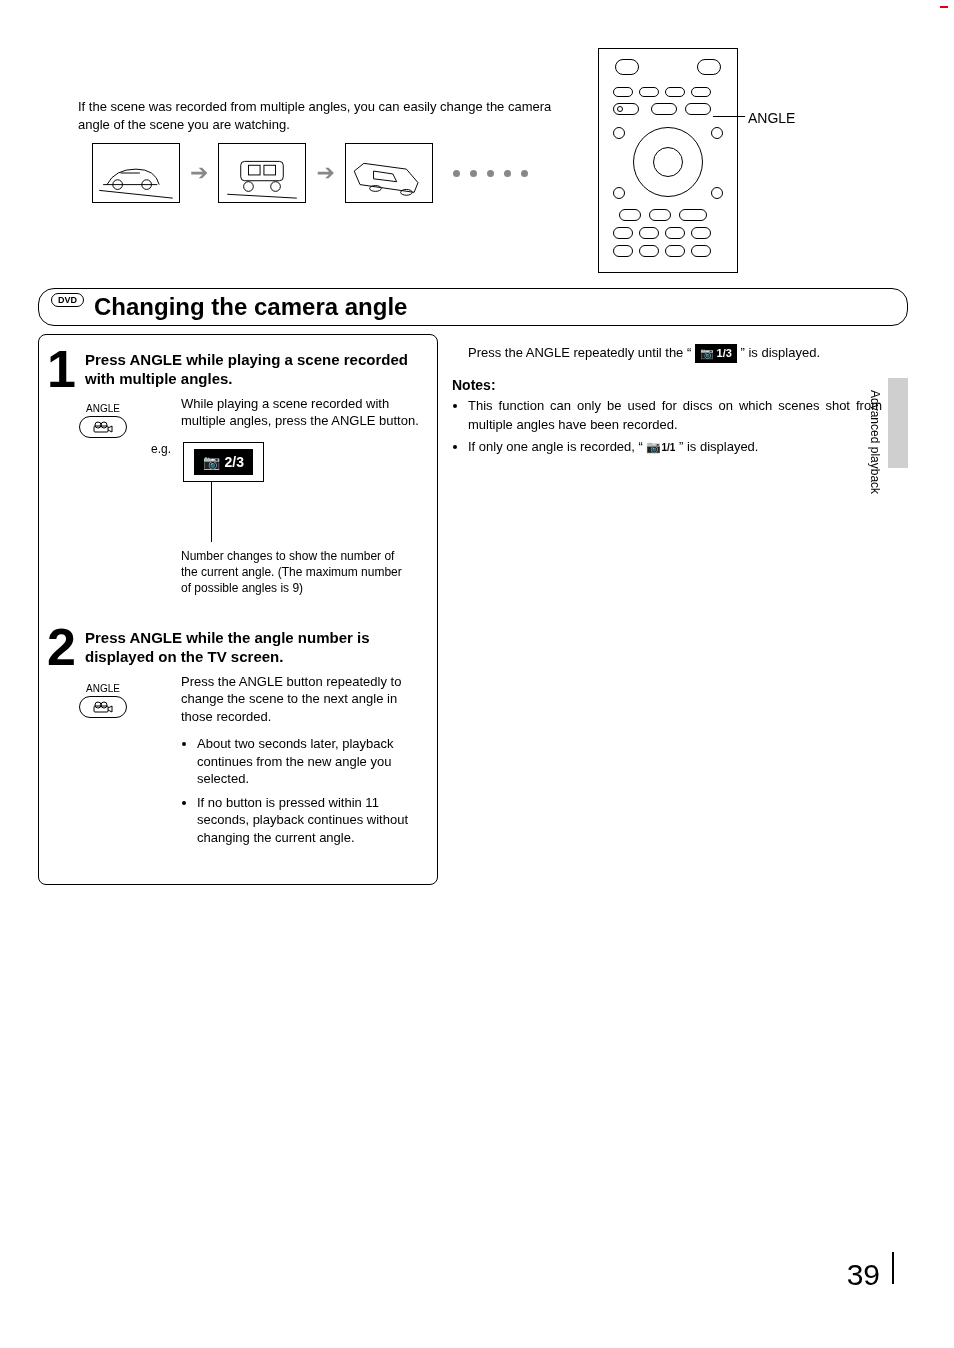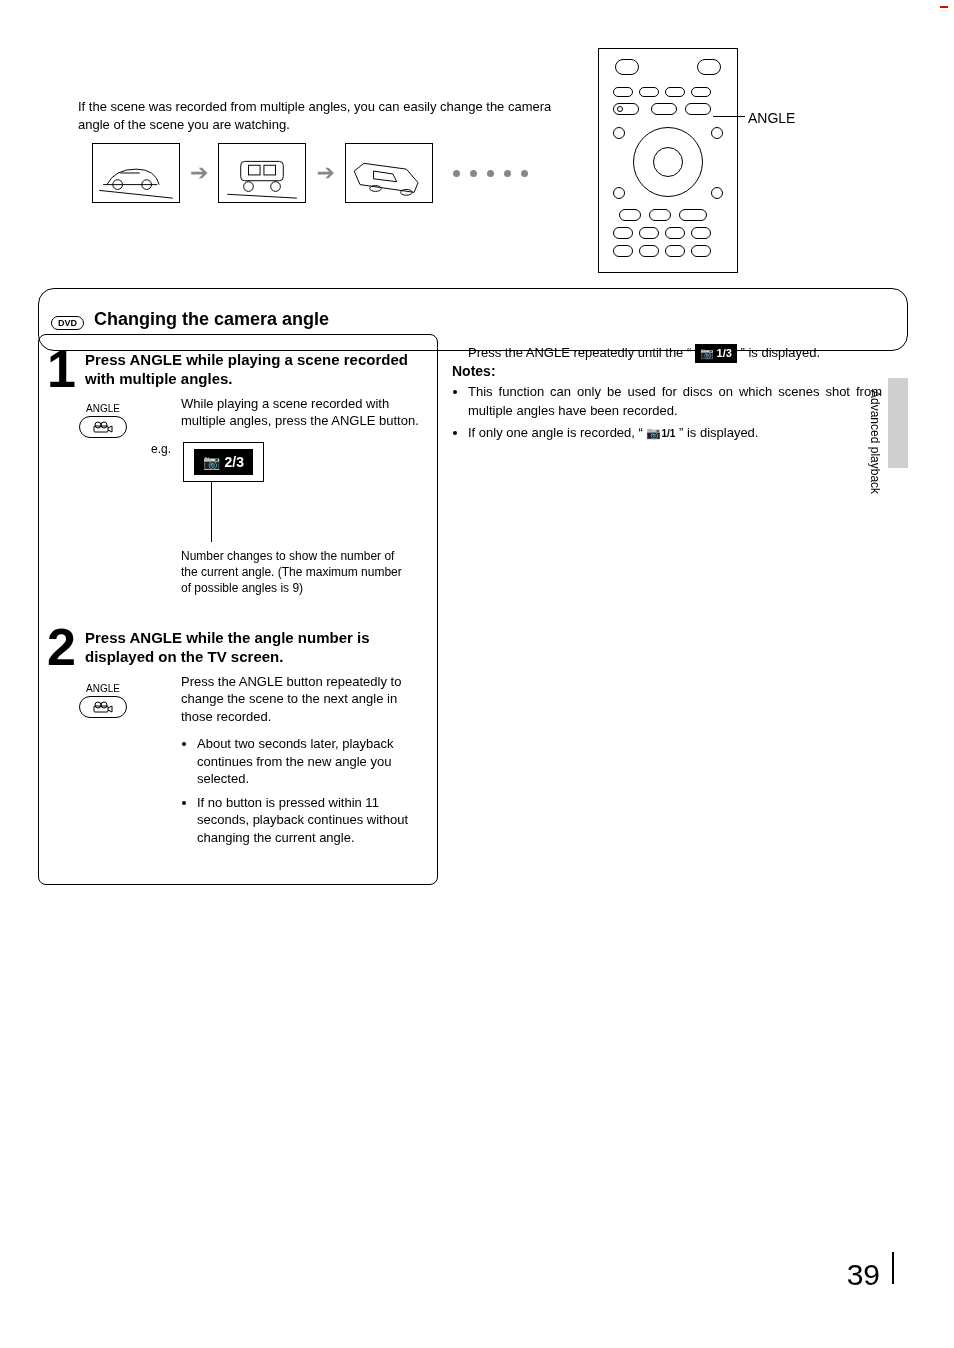--- a/index.html
+++ b/index.html
@@ -92,33 +92,33 @@
   .remote .rbtn { position:absolute; border:1px solid #000; border-radius:10px; }
   .remote .rcirc { position:absolute; border:1px solid #000; border-radius:50%; }
 
   
   .subbar {
     position: absolute;
     left: 0; top: 250px;
     width: 100%;
     border: 1px solid #000;
     border-radius: 16px;
-    padding: 20px 12px;
+    padding: 4px 12px;
     display: flex;
-    align-items: flex-end;
+    align-items: flex-start;
     gap: 10px;
   }
   .dvd-pill {
     border: 1px solid #000;
     border-radius: 10px;
     font-size: 9px;
     font-weight: bold;
     padding: 1px 6px;
   }
-  .subbar h2 { margin:0; font-size: 18px; font-weight: bold; }
+  .subbar h2 { margin:0; font-size: 24px; font-weight: bold; }
 
   
   .cols {
     position: absolute;
     left: 0; top: 296px;
     width: 100%;
     display: flex;
     gap: 14px;
     align-items: flex-start;
   }
@@ -191,21 +191,21 @@
   
   .resume-head { font-weight: bold; font-size: 14px; }
   .resume-head::before { content: "■ "; }
   .right-col .indent { margin-left: 16px; margin-top: 4px; line-height:1.4;}
   .osd-mini {
     display:inline-flex; align-items:center; gap:3px;
     background:#000; color:#fff;
     border:1px solid #000; padding: 1px 4px; font-size: 11px; font-weight:bold;
     vertical-align: middle;
   }
-  .notes-head { font-weight: bold; font-size: 14px;}
+  .notes-head { font-weight: bold; margin-top: 14px; font-size: 14px;}
   .right-col ul { margin: 4px 0 0 0; padding-left: 16px; }
   .right-col ul li { margin-bottom: 4px; line-height:1.4; text-align: justify;}
   .inline-cam { font-size: 12px; }
   .inline-frac { font-size: 10px; font-weight: bold; }
 
   
   .side-tab {
     position: absolute;
     right: 0px; top: 340px;
     width: 20px; height: 90px;

